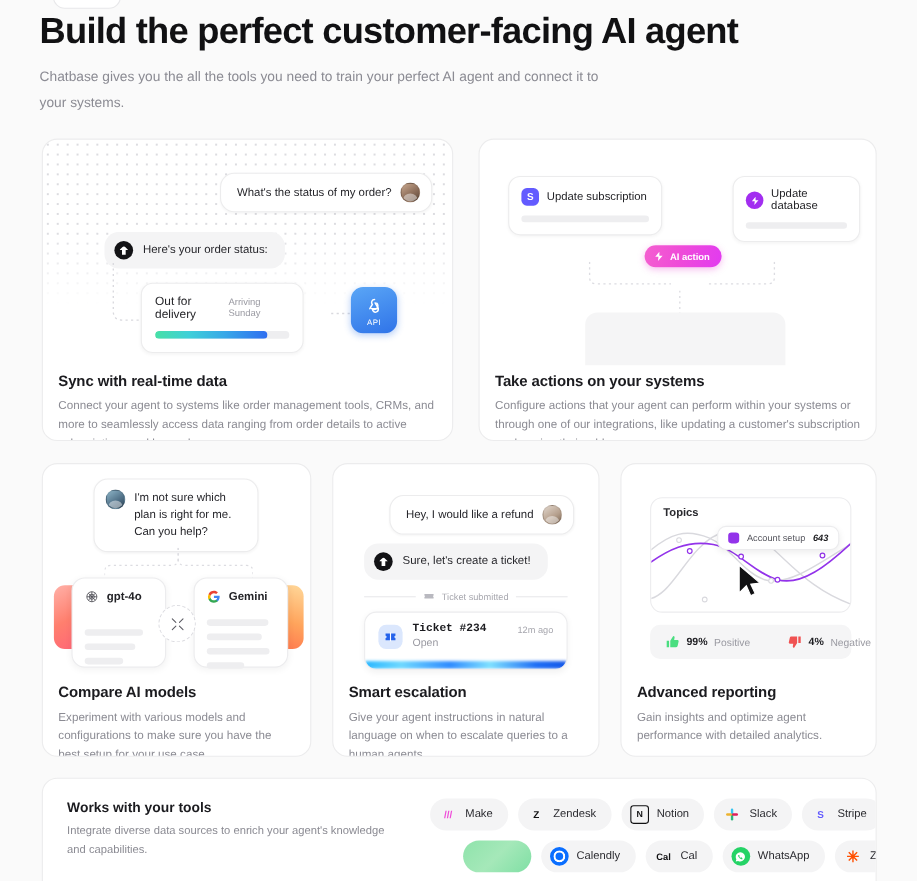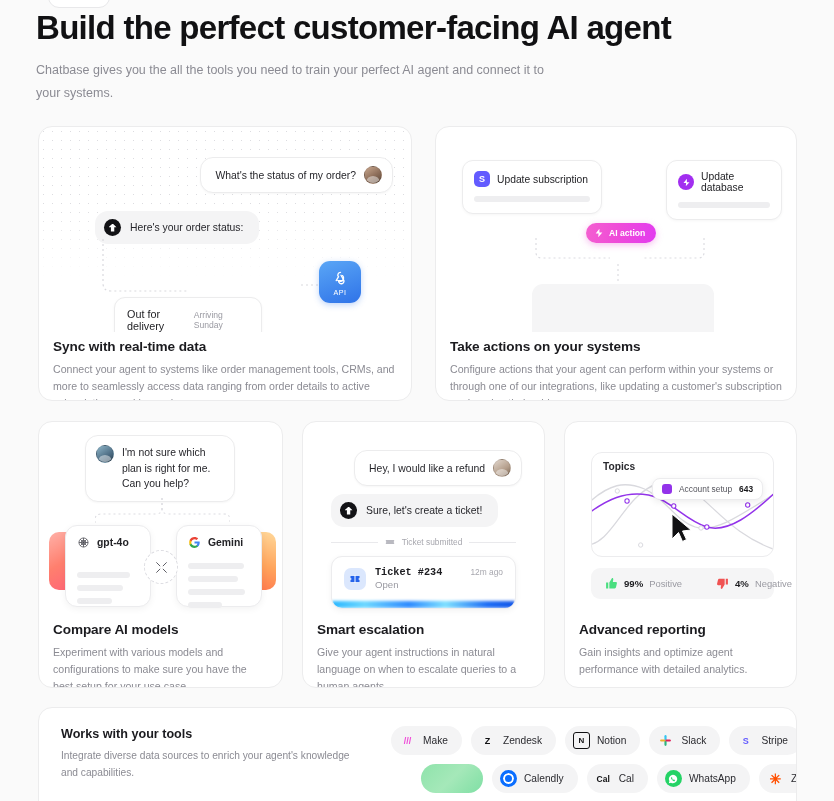--- a/index.html
+++ b/index.html
@@ -202,21 +202,21 @@
     position:absolute; background:#fff; border:1px solid #ececee;
     border-radius:11px; overflow:hidden;
   }
   .chart-title{ position:absolute; left:11px; top:8px; font-size:10.2px; font-weight:600; color:#2a2a2f; }
   .tooltip{
     position:absolute; background:#fff; border:1px solid #ececee; border-radius:8px;
     display:flex; align-items:center; gap:7px; padding:5px 9px;
     box-shadow:0 2px 7px rgba(0,0,0,.08); font-size:8.4px; color:#55555d;
   }
   .tooltip .sw{ width:10px; height:10px; border-radius:3px; background:#9333ea; }
-  .tooltip .val{ font-weight:700; color:#18181b; }
+  .tooltip .val{ font-weight:700; color:#18181b;font-style:italic; }
   .sentiment{
     position:absolute; background:#f5f5f6; border-radius:9px;
     display:flex; align-items:center; padding:9px 14px; gap:34px;
   }
   .sent-item{ display:flex; align-items:center; gap:6px; font-size:9.4px; color:#9a9aa2; }
   .sent-item b{ color:#1c1c20; font-size:9.6px; }
 
   
   #card-tools{ left:38px; top:707px; width:759px; height:120px; }
   .tools-txt{ position:absolute; left:22px; top:19px; width:300px; }
@@ -262,21 +262,21 @@
         <span>Here's your order status:</span>
       </div>
 
       <svg style="position:absolute; left:60px; top:112px;" width="90" height="58">
         <path d="M4 0 L4 44 Q4 52 12 52 L88 52" fill="none" stroke="#d9d9de" stroke-width="1.2" stroke-dasharray="2 3"></path>
       </svg>
       <svg style="position:absolute; left:262px; top:155px;" width="42" height="6">
         <path d="M0 3 L42 3" fill="none" stroke="#d9d9de" stroke-width="1.2" stroke-dasharray="2 3"></path>
       </svg>
 
-      <div class="status-card" style="left:75px; top:130px; width:148px;margin-top:40px;">
+      <div class="status-card" style="left:89px; top:130px; width:148px;">
         <div class="status-row">
           <span class="lbl">Out for delivery</span>
           <span class="eta">Arriving Sunday</span>
         </div>
         <div class="progress-track">
           <div class="progress-fill"></div>
         </div>
       </div>
 
       <div class="api-tile" style="left:280px; top:134px;">

